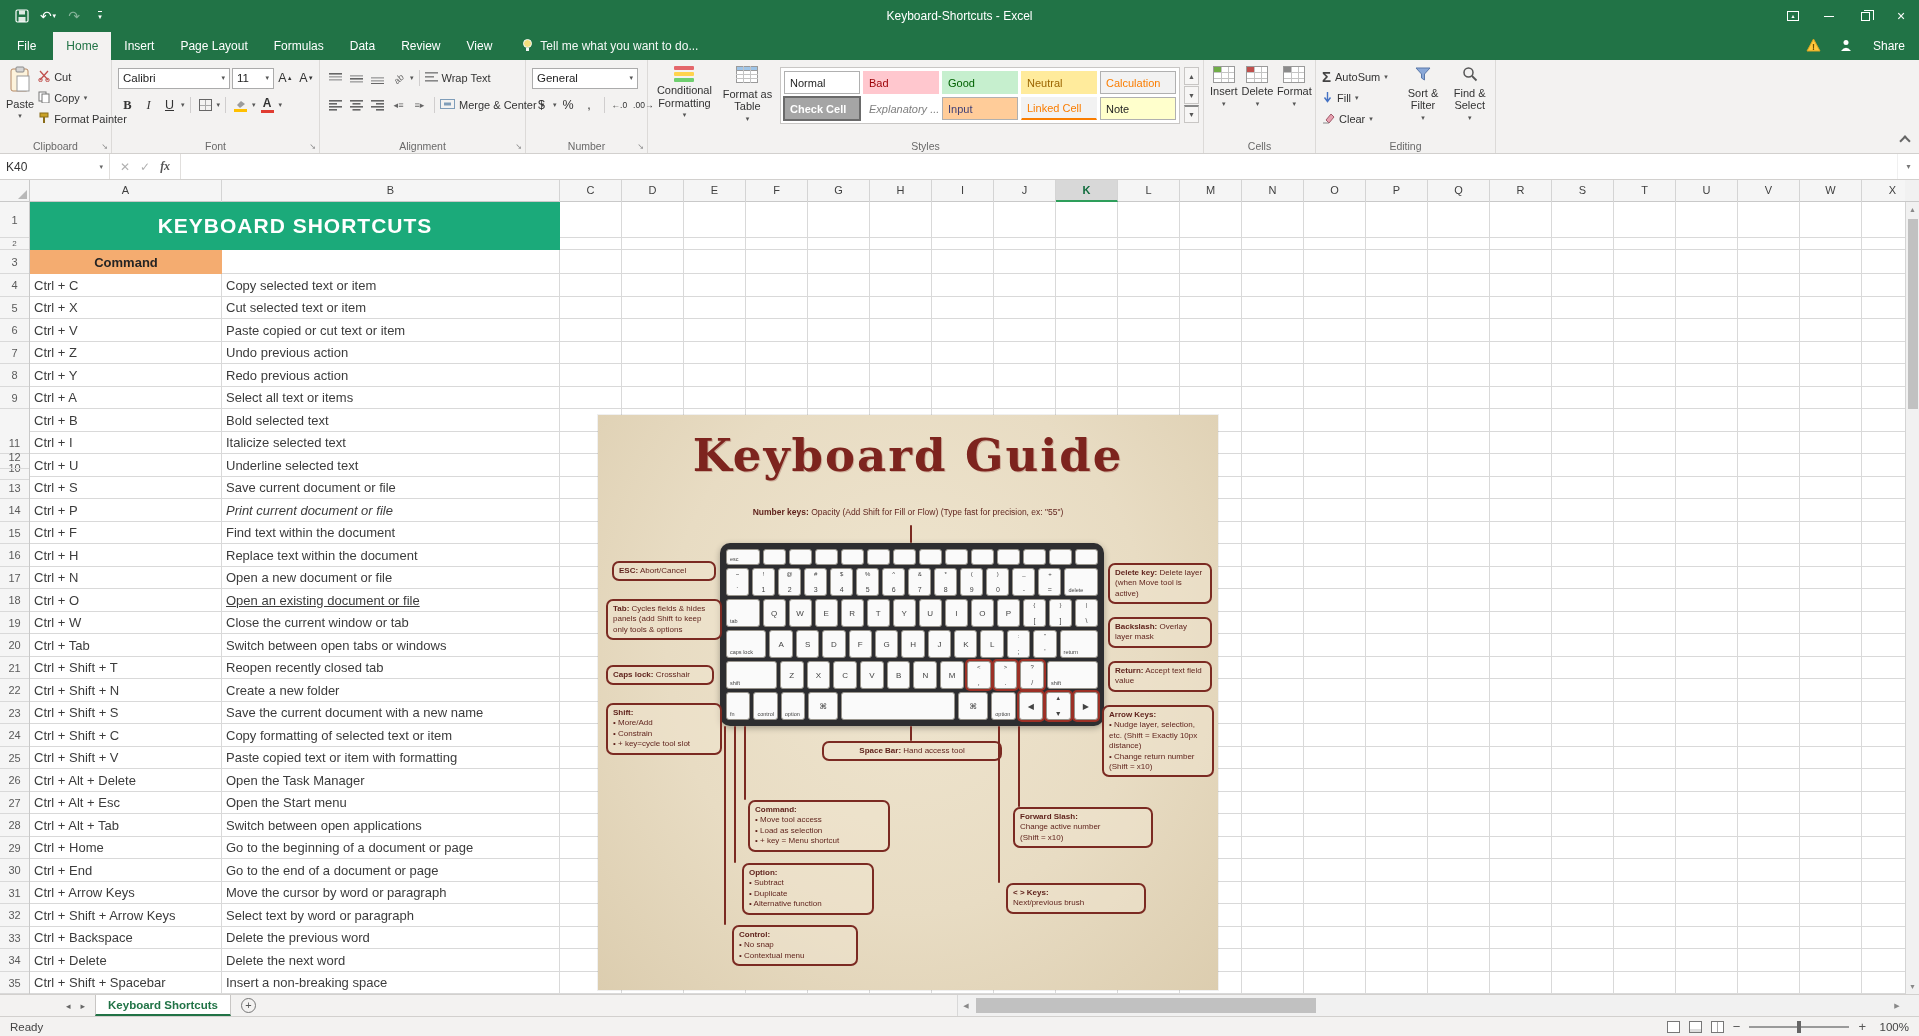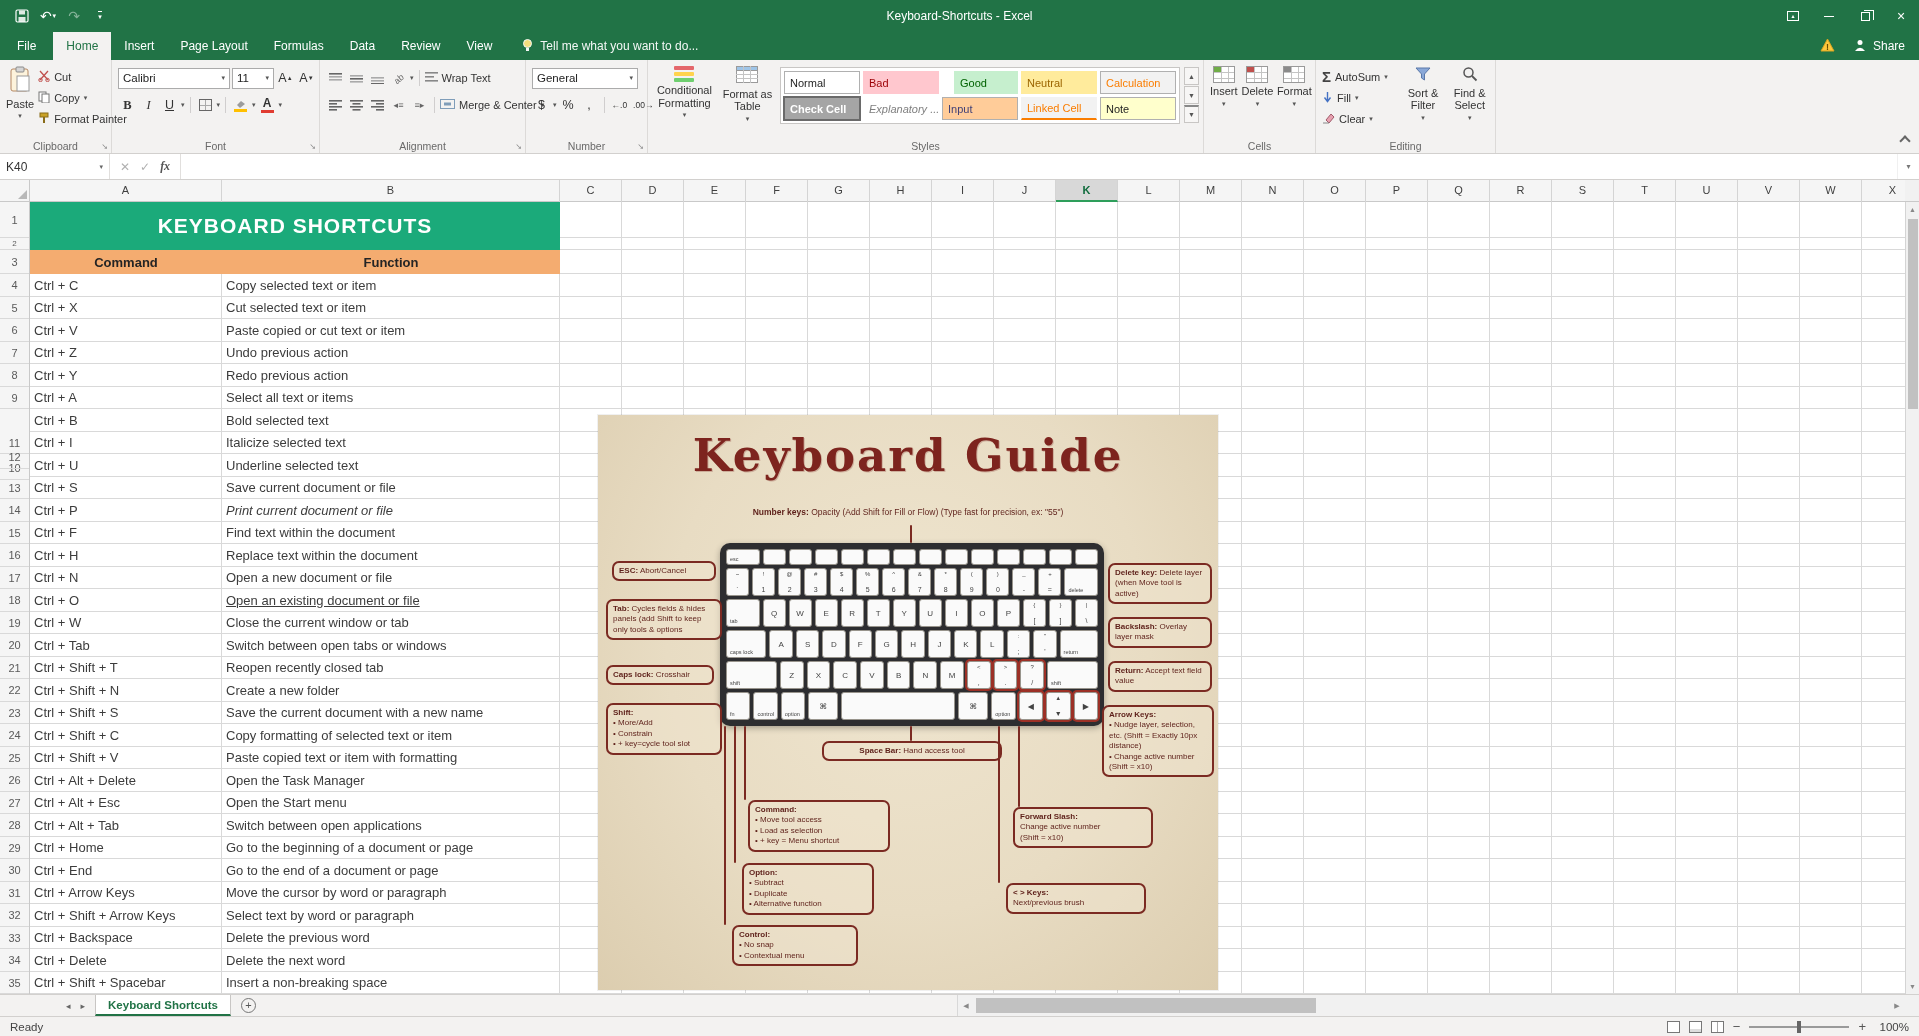--- a/index.html
+++ b/index.html
@@ -23,21 +23,21 @@
 .ic-ribopt{display:inline-block;width:12px;height:10px;border:1px solid #fff;text-align:center;font-size:6px;line-height:9px}
 
 
 .tabrow{height:28px;background:#217346;display:flex;align-items:stretch;color:#fff;font-size:12px}
 .ftab{padding:0 17px;display:flex;align-items:center}
 .rtab{padding:0 13px;display:flex;align-items:center;white-space:nowrap}
 .rtab.active{background:#f3f2f1;color:#217346}
 #ribbon-tabs{display:flex}
 .tellme{display:flex;align-items:center;gap:6px;margin-left:16px;opacity:.95;white-space:nowrap}
 .tab-right{margin-left:auto;display:flex;align-items:center;gap:18px;padding-right:14px}
-.sharebtn{display:flex;align-items:center;gap:6px}
+.sharebtn{display:flex;align-items:center;gap:20px}
 
 
 .ribbon{height:94px;background:#f3f2f1;border-bottom:1px solid #d2d0ce;display:flex;position:relative}
 .rgroup{position:relative;border-right:1px solid #dcdad8;padding:3px 4px 16px 6px;display:flex;gap:4px;align-items:flex-start}
 .rg-label{position:absolute;bottom:1px;left:0;right:0;text-align:center;font-size:10.5px;color:#696969}
 .launcher{position:absolute;right:3px;bottom:2px;font-size:8px;color:#8a8a8a}
 .bigbtn{width:60px;display:flex;flex-direction:column;align-items:center;padding-top:3px;font-size:11px;color:#333;text-align:center;line-height:1.15;gap:2px}
 .bigbtn .car{font-size:7px;color:#555}
 .minicol{display:flex;flex-direction:column;gap:4px;padding-top:5px}
 .minibtn{display:flex;align-items:center;gap:4px;font-size:11px;color:#333;height:17px;white-space:nowrap}
@@ -419,21 +419,21 @@
               <line x1="14.5" y1="0" x2="14.5" y2="17" stroke="#c4c4c4"></line>
               <line x1="0" y1="8.5" x2="22" y2="8.5" stroke="#c4c4c4"></line>
               <line x1="0" y1="12.5" x2="22" y2="12.5" stroke="#c4c4c4"></line>
             </svg></span>
         <span>Format as Table</span>
         <span class="car">▾</span>
       </div>
       <div class="style-gallery" id="style-gallery">
           <div class="chip" style="background: rgb(255, 255, 255); color: rgb(31, 31, 31); border: 1px solid rgb(176, 176, 176);">Normal</div>
           <div class="chip" style="background: rgb(255, 199, 206); color: rgb(156, 0, 6);">Bad</div>
-          <div class="chip" style="background: rgb(198, 239, 206); color: rgb(0, 97, 0); margin-left: 12px;">Good</div>
+          <div class="chip" style="background: rgb(198, 239, 206); color: rgb(0, 97, 0);">Good</div>
           <div class="chip" style="background: rgb(255, 235, 156); color: rgb(156, 101, 0);">Neutral</div>
           <div class="chip" style="background: rgb(242, 242, 242); color: rgb(250, 125, 0); border: 1px solid rgb(176, 176, 176);">Calculation</div>
           <div class="chip sel" style="background: rgb(165, 165, 165); color: rgb(255, 255, 255); font-weight: bold; border: 1px solid rgb(176, 176, 176);">Check Cell</div>
           <div class="chip" style="background: rgb(255, 255, 255); color: rgb(127, 127, 127); font-style: italic;">Explanatory ...</div>
           <div class="chip" style="background: rgb(255, 204, 153); color: rgb(63, 63, 118); border: 1px solid rgb(176, 176, 176);">Input</div>
           <div class="chip" style="background: rgb(242, 242, 242); color: rgb(250, 125, 0); border-bottom: 2px solid rgb(250, 125, 0);">Linked Cell</div>
           <div class="chip" style="background: rgb(255, 255, 204); color: rgb(31, 31, 31); border: 1px solid rgb(176, 176, 176);">Note</div>
         </div>
       <div class="galarrows">
         <span>▲</span>
@@ -592,21 +592,20 @@
         <div class="rowh" style="top: 679.5px; height: 22.5px; line-height: 22.5px;">31</div>
         <div class="rowh" style="top: 702px; height: 22.5px; line-height: 22.5px;">32</div>
         <div class="rowh" style="top: 724.5px; height: 22.5px; line-height: 22.5px;">33</div>
         <div class="rowh" style="top: 747px; height: 22.5px; line-height: 22.5px;">34</div>
         <div class="rowh" style="top: 769.5px; height: 22.5px; line-height: 22.5px;">35</div>
       </div>
 
     <div class="grid" id="grid">
       <div class="banner">KEYBOARD SHORTCUTS</div>
       <div class="hcell" style="left:0;width:192px">Command</div>
-      <div class="hcell" style="left:192px;width:338px">Function</div>
       <div id="data-rows">
           <div class="cA" style="top: 72px;">Ctrl + C</div>
           <div class="cB" style="top: 72px;">Copy selected text or item</div>
           <div class="cA" style="top: 94.5px;">Ctrl + X</div>
           <div class="cB" style="top: 94.5px;">Cut selected text or item</div>
           <div class="cA" style="top: 117px;">Ctrl + V</div>
           <div class="cB" style="top: 117px;">Paste copied or cut text or item</div>
           <div class="cA" style="top: 139.5px;">Ctrl + Z</div>
           <div class="cB" style="top: 139.5px;">Undo previous action</div>
           <div class="cA" style="top: 162px;">Ctrl + Y</div>
@@ -952,21 +951,21 @@
         <div class="pline-v" style="left:126px;top:311px;height:199px"></div>
         <div class="pline-v" style="left:420px;top:311px;height:81px"></div>
         <div class="pline-v" style="left:400px;top:311px;height:157px"></div>
       <div class="pbox" style="left: 14px; top: 146px; width: 104px;"><span class="pb">ESC:</span><span> Abort/Cancel</span></div>
           <div class="pbox" style="left: 8px; top: 184px; width: 116px;"><span class="pb">Tab:</span><span> Cycles fields &amp; hides panels (add Shift to keep only tools &amp; options</span></div>
           <div class="pbox" style="left: 8px; top: 250px; width: 108px;"><span class="pb">Caps lock:</span><span> Crosshair</span></div>
           <div class="pbox" style="left: 8px; top: 288px; width: 116px;"><span class="pb">Shift:</span><div class="pline">• More/Add</div><div class="pline">• Constrain</div><div class="pline">• + key=cycle tool slot</div></div>
           <div class="pbox" style="left: 510px; top: 148px; width: 104px;"><span class="pb">Delete key:</span><span> Delete layer (when Move tool is active)</span></div>
           <div class="pbox" style="left: 510px; top: 202px; width: 104px;"><span class="pb">Backslash:</span><span> Overlay layer mask</span></div>
           <div class="pbox" style="left: 510px; top: 246px; width: 104px;"><span class="pb">Return:</span><span> Accept text field value</span></div>
-          <div class="pbox" style="left: 504px; top: 290px; width: 112px;"><span class="pb">Arrow Keys:</span><div class="pline">• Nudge layer, selection, etc. (Shift = Exactly 10px distance)</div><div class="pline">• Change active number (Shift = x10)</div></div>
+          <div class="pbox" style="left: 504px; top: 290px; width: 112px;"><span class="pb">Arrow Keys:</span><div class="pline">• Nudge layer, selection, etc. (Shift = Exactly 10px distance)</div><div class="pline">• Change return number (Shift = x10)</div></div>
           <div class="pbox" style="left: 150px; top: 385px; width: 142px;"><span class="pb">Command:</span><div class="pline">• Move tool access</div><div class="pline">• Load as selection</div><div class="pline">• + key = Menu shortcut</div></div>
           <div class="pbox" style="left: 144px; top: 448px; width: 132px;"><span class="pb">Option:</span><div class="pline">• Subtract</div><div class="pline">• Duplicate</div><div class="pline">• Alternative function</div></div>
           <div class="pbox" style="left: 134px; top: 510px; width: 126px;"><span class="pb">Control:</span><div class="pline">• No snap</div><div class="pline">• Contextual menu</div></div>
           <div class="pbox" style="left: 415px; top: 392px; width: 140px;"><span class="pb">Forward Slash:</span><div class="pline">Change active number</div><div class="pline">(Shift = x10)</div></div>
           <div class="pbox" style="left: 408px; top: 468px; width: 140px;"><span class="pb">&lt; &gt; Keys:</span><div class="pline">Next/previous brush</div></div>
         </div>
     <div class="vline" style="left: 191px;"></div>
         <div class="vline" style="left: 529px;"></div>
         <div class="vline" style="left: 591px;"></div>
         <div class="vline" style="left: 653px;"></div>

